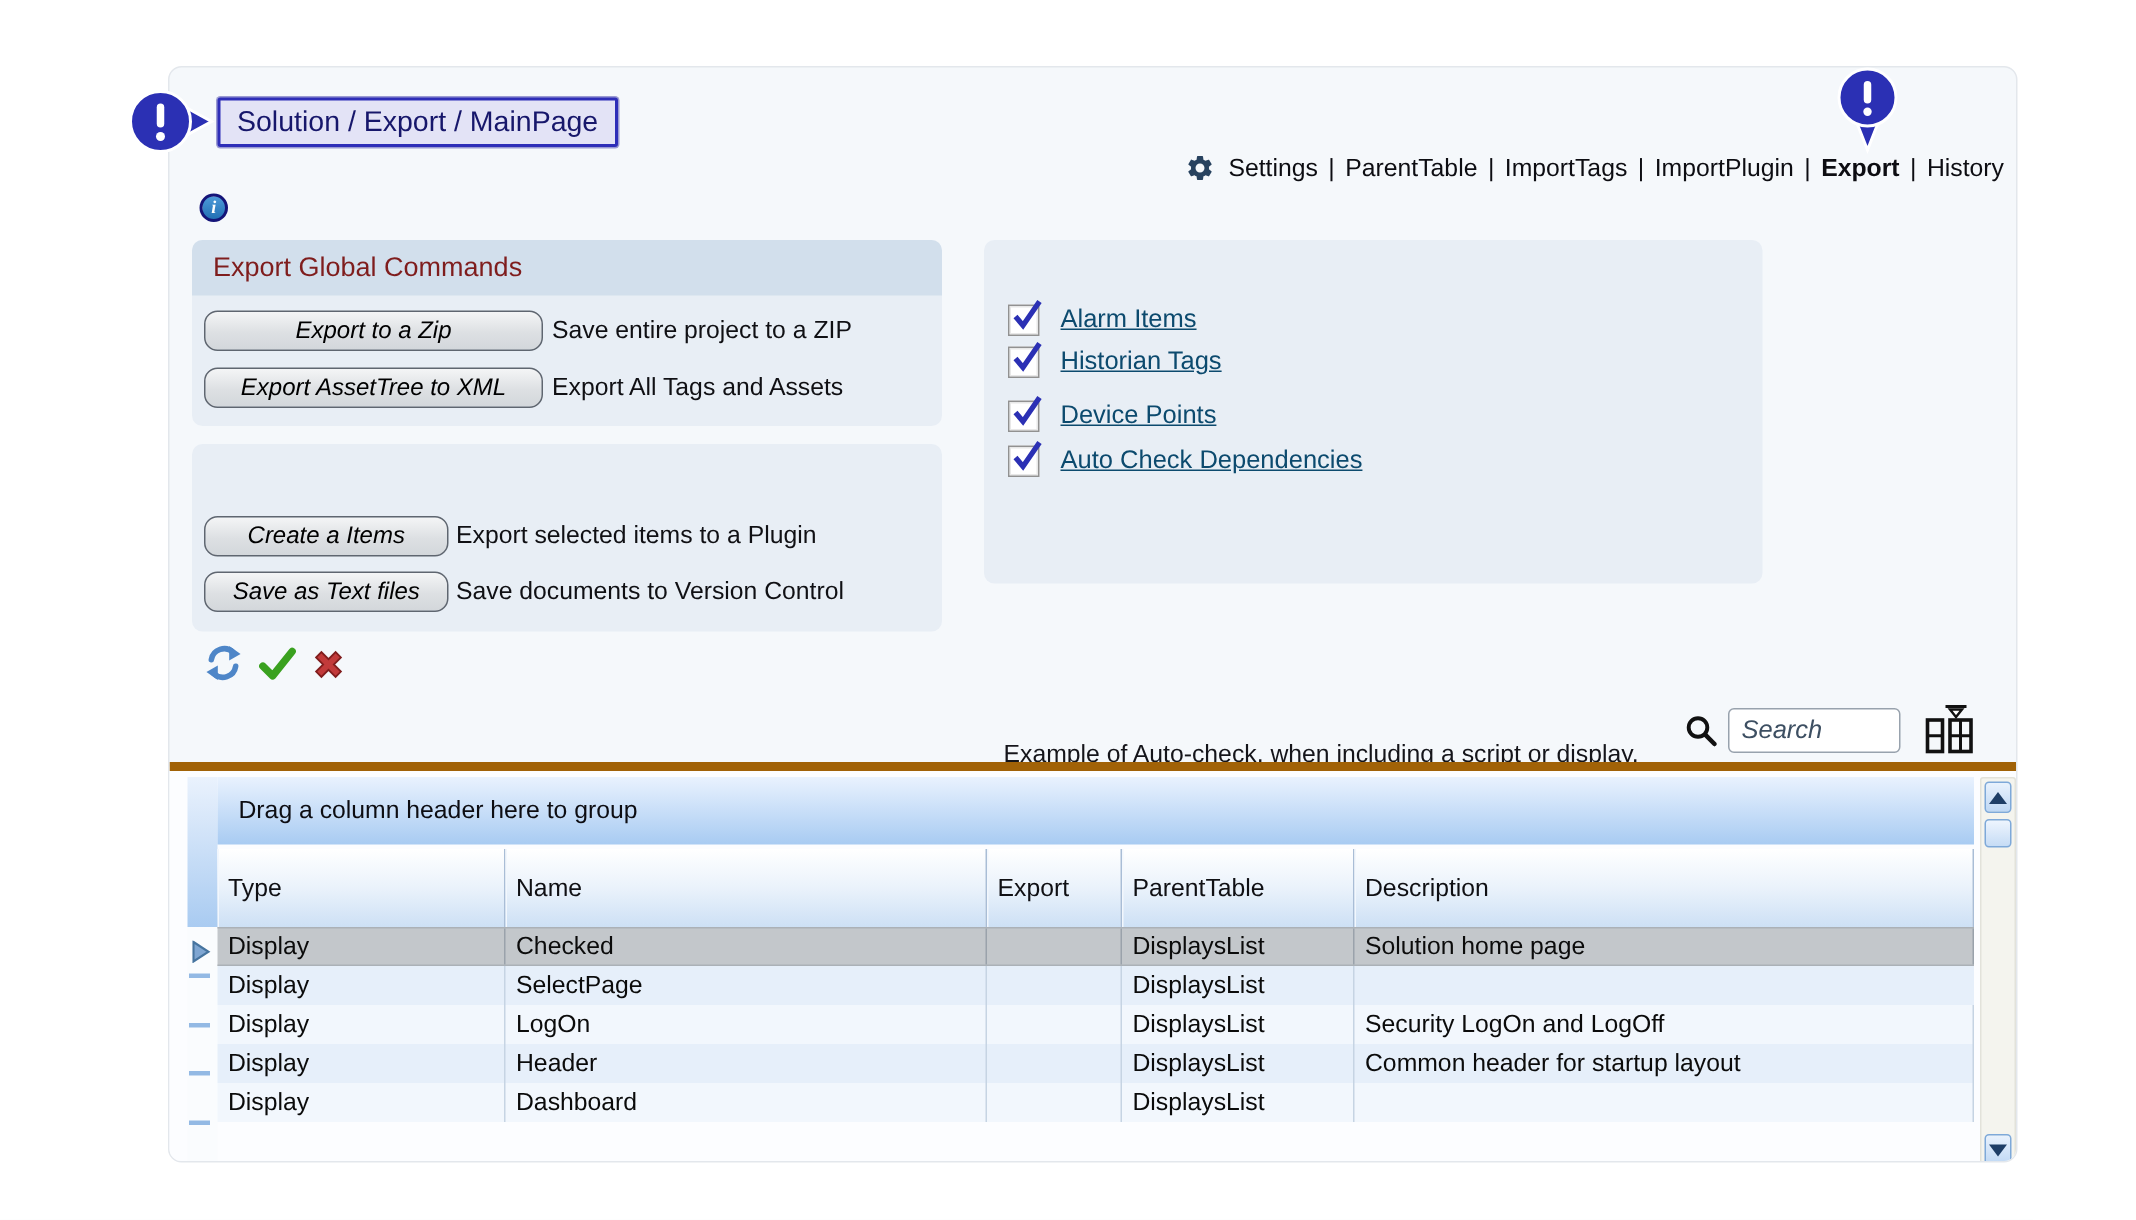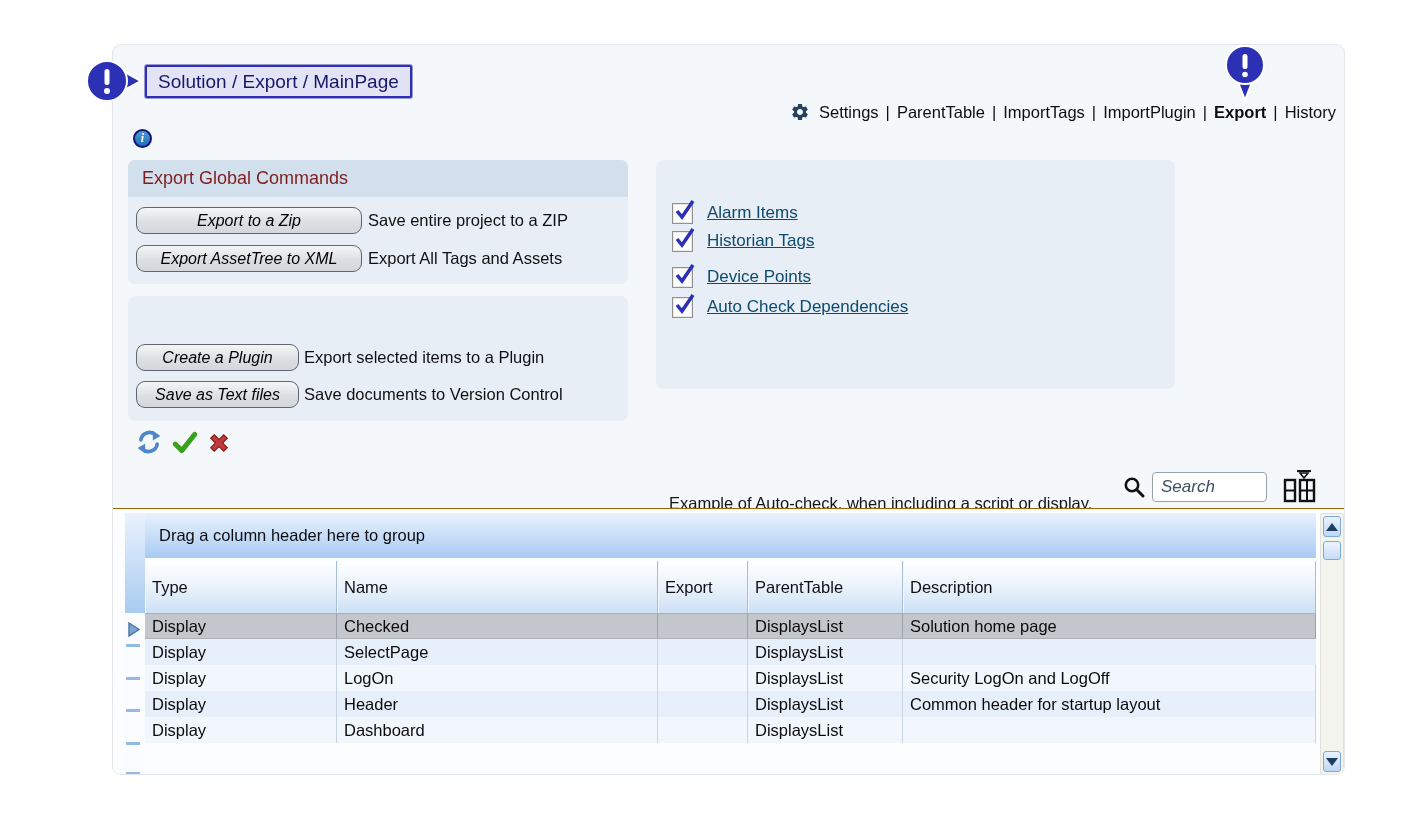--- a/index.html
+++ b/index.html
@@ -58,21 +58,21 @@
   .act { position:absolute; width:26px; height:26px; }
 
   
   .search-input { position:absolute; left:1152px; top:472px; width:115px; height:30px;
                   border:1px solid #98a2ad; border-radius:4px; background:#fff; padding:0 8px;
                   font-size:17px; font-style:italic; font-family:"Liberation Sans",sans-serif; color:#2e3e50; }
   .search-input::placeholder { color:#3d4f62; font-style:italic; }
 
   
   .tsec { position:absolute; left:113px; top:508px; width:1231px; height:266px;
-          background:#fcfdff; border-top:1px solid #a16207; border-radius:0 0 8px 8px; overflow:hidden; }
+          background:#fcfdff; border-top:6px solid #a16207; border-radius:0 0 8px 8px; overflow:hidden; }
 
   .gutter-head { position:absolute; left:12px; top:4px; width:20px; height:100px;
                  background:linear-gradient(180deg,#eaf2fd,#a9cbf1); }
   .gutter-rows { position:absolute; left:12px; top:104px; width:20px; height:162px; background:#fafcfe; }
   .gdash { position:absolute; left:1px; width:14px; height:3px; background:#93b9e4; }
 
   .groupbar { position:absolute; left:32px; top:4px; width:1171px; height:45px;
               background:linear-gradient(180deg,#e9f2fe,#a8cbf2); display:flex; align-items:center;
               padding-left:14px; font-size:16.5px; color:#0d0d12; }
 
@@ -155,21 +155,21 @@
 
   <div class="panel p-global">
     <div class="phead">Export Global Commands</div>
     <div class="btn" style="left:8px; top:47px; width:226px;">Export to a Zip</div>
     <div class="caption" style="left:240px; top:51px;">Save entire project to a ZIP</div>
     <div class="btn" style="left:8px; top:85px; width:226px;">Export AssetTree to XML</div>
     <div class="caption" style="left:240px; top:89px;">Export All Tags and Assets</div>
   </div>
 
   <div class="panel p-checked">
-    <div class="btn" style="left:8px; top:48px; width:163px;">Create a Plugin</div>
+    <div class="btn" style="left:8px; top:48px; width:163px;">Create a Items</div>
     <div class="caption" style="left:176px; top:52px;">Export selected items to a Plugin</div>
     <div class="btn" style="left:8px; top:85px; width:163px;">Save as Text files</div>
     <div class="caption" style="left:176px; top:89px;">Save documents to Version Control</div>
   </div>
 
   <div class="panel p-tags">
 
     <div class="cbrow" style="top:41px;">
       <div class="cbox">
         <svg width="24" height="24">

